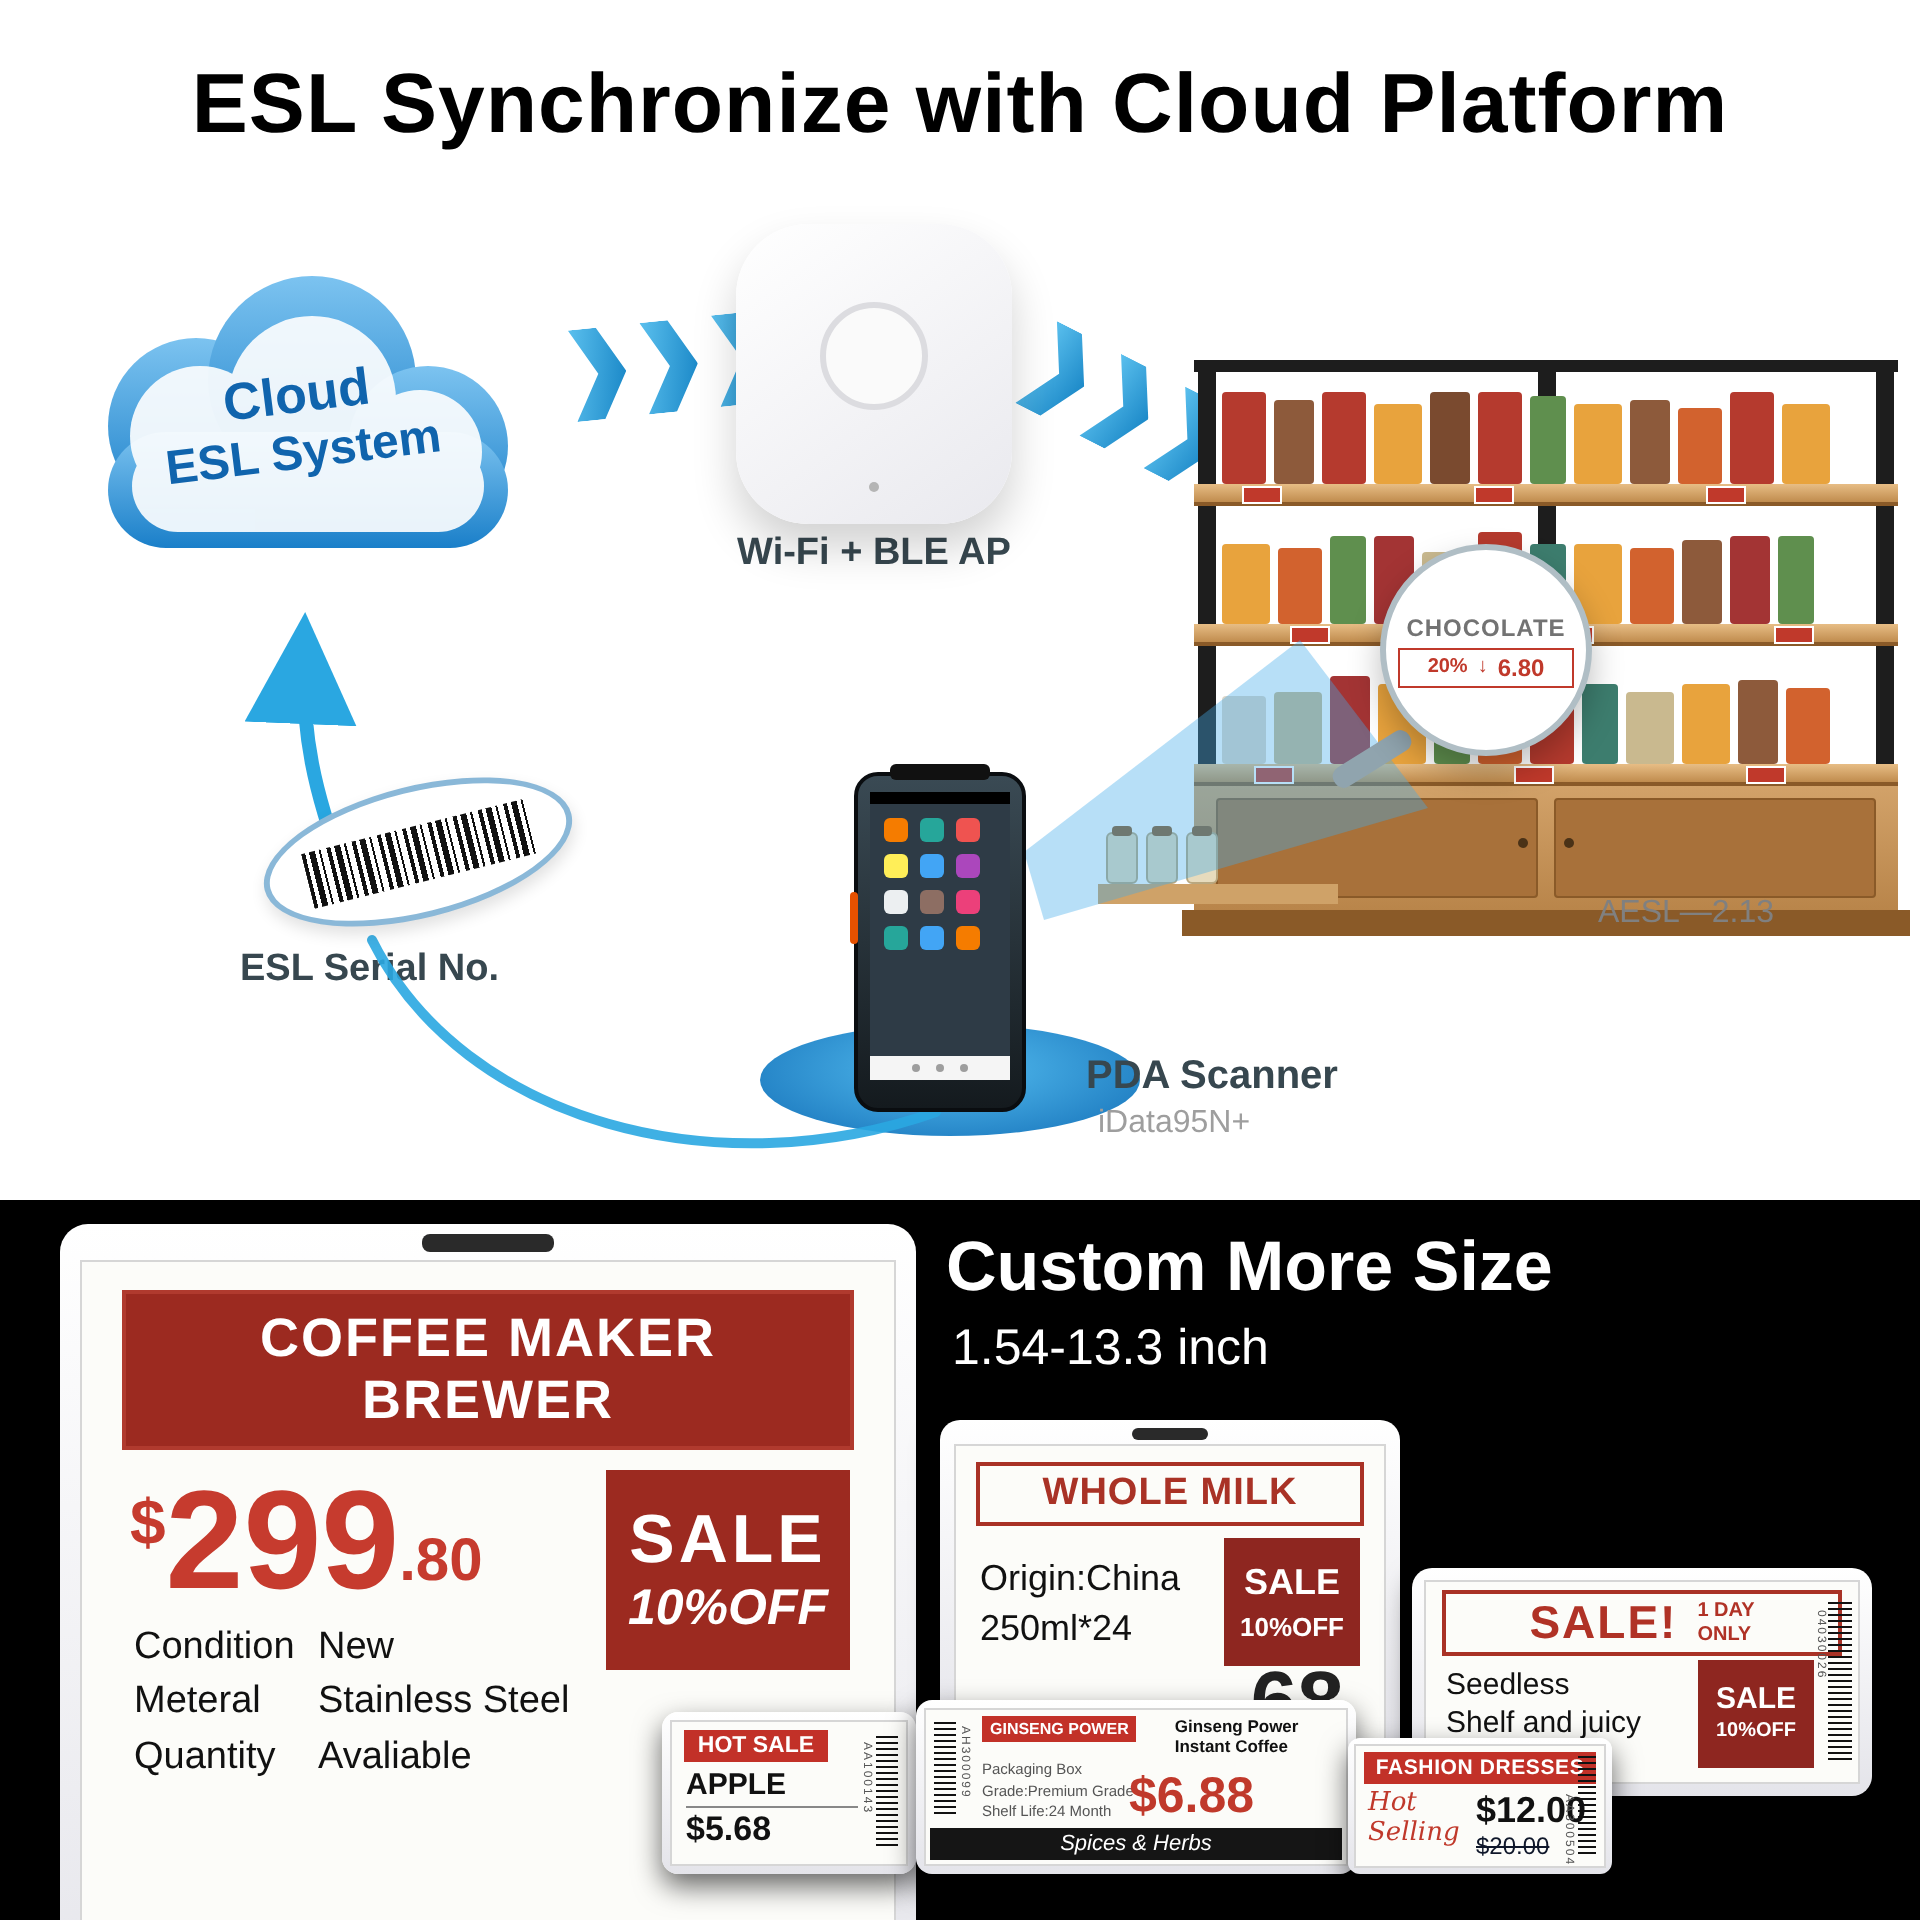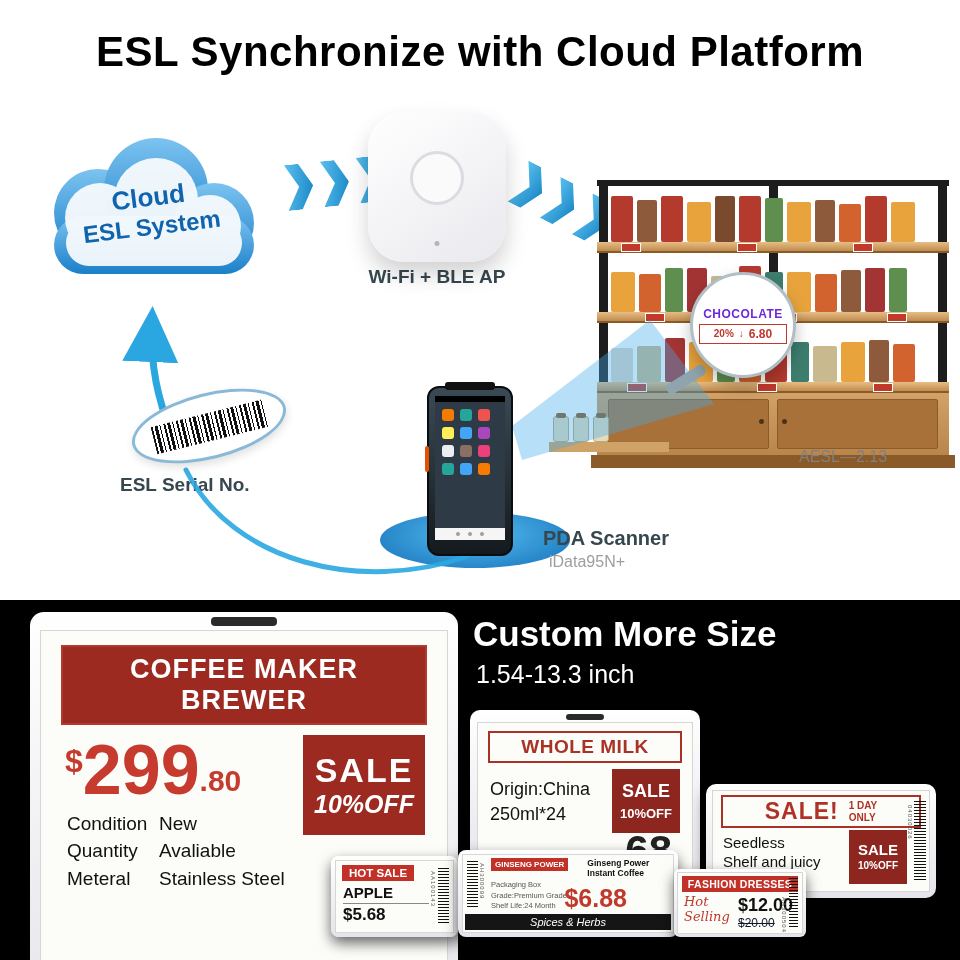--- a/index.html
+++ b/index.html
@@ -78,21 +78,21 @@
   .overlay { position:absolute; left:0; top:0; z-index:3; pointer-events:none; }
 
   
   .magnifier { position:absolute; left:690px; top:272px; width:106px; height:106px;
     border-radius:50%; background:#fff; border:3px solid #b0bec5;
     box-shadow:0 8px 16px rgba(0,0,0,.25); z-index:5;
     display:flex; align-items:center; justify-content:center; }
   .mag-handle { position:absolute; left:664px; top:374px; width:44px; height:11px;
     background:#90a4ae; border-radius:5px; transform:rotate(-32deg); z-index:4; }
   .mini-tag { width:88px; text-align:center; }
-  .mt-name { font-weight:bold; font-size:12px; color:#6d28d9; letter-spacing:0.5px; }
+  .mt-name { font-weight:bold; font-size:12px; color:#737373; letter-spacing:0.5px; }
   .mt-box { border:1px solid #c0392b; margin-top:3px; padding:2px 0;
     display:flex; gap:5px; align-items:center; justify-content:center; }
   .mt-disc { color:#c0392b; font-size:10px; font-weight:bold; }
   .mt-price { color:#c0392b; font-size:12px; font-weight:bold; }
 
   .shelf-caption { position:absolute; left:753px; top:446px; width:180px; text-align:center; z-index:2; }
   .sc1 { font-size:20px; font-weight:bold; color:#1a1a1a; }
   .sc2 { font-size:16px; color:#808080; margin-top:2px; }
 
   
@@ -430,26 +430,26 @@
         <div class="cof-sale">
           <div class="cof-s1">SALE</div>
           <div class="cof-s2">10%OFF</div>
         </div>
         <div class="cof-attrs">
           <div class="arow">
             <span class="al">Condition</span>
             <span class="av">New</span>
           </div>
           <div class="arow">
+            <span class="al">Meteral</span>
+            <span class="av">Stainless Steel</span>
+          </div>
+          <div class="arow">
             <span class="al">Quantity</span>
             <span class="av">Avaliable</span>
-          </div>
-          <div class="arow">
-            <span class="al">Meteral</span>
-            <span class="av">Stainless Steel</span>
           </div>
         </div>
       </div>
     </div>
 
     <div class="frame esl-milk">
       <div class="cam-slot"></div>
       <div class="screen">
         <div class="milk-header">WHOLE MILK</div>
         <div class="milk-body">

